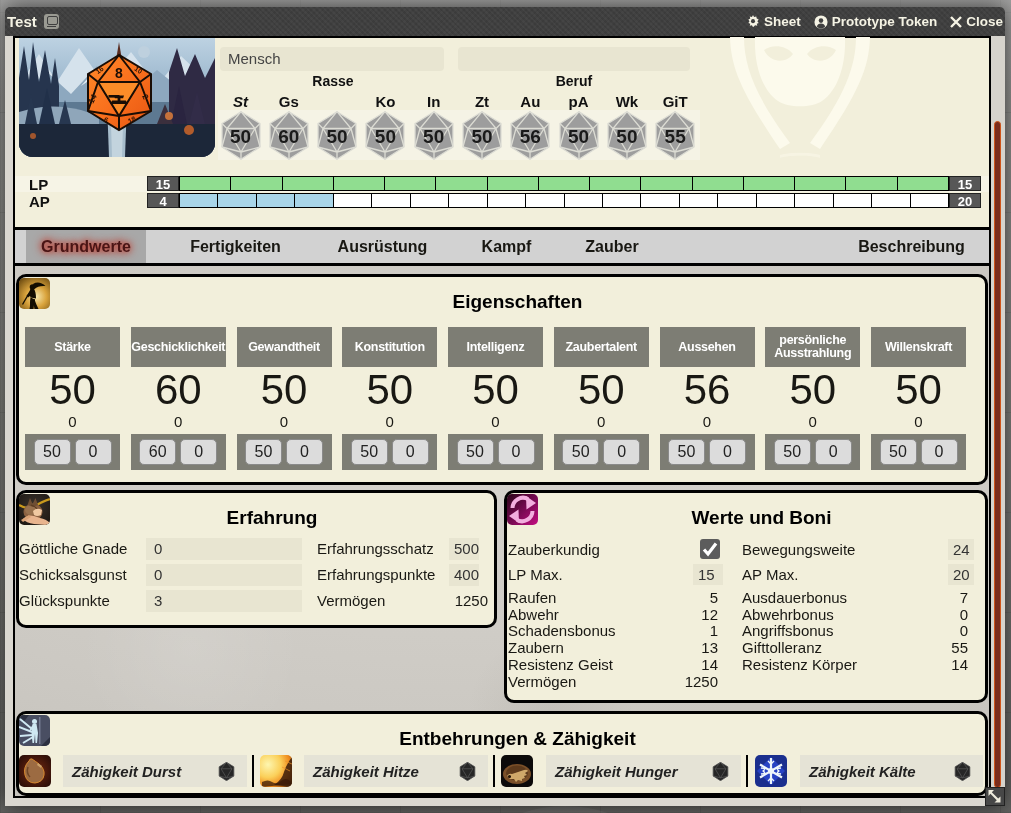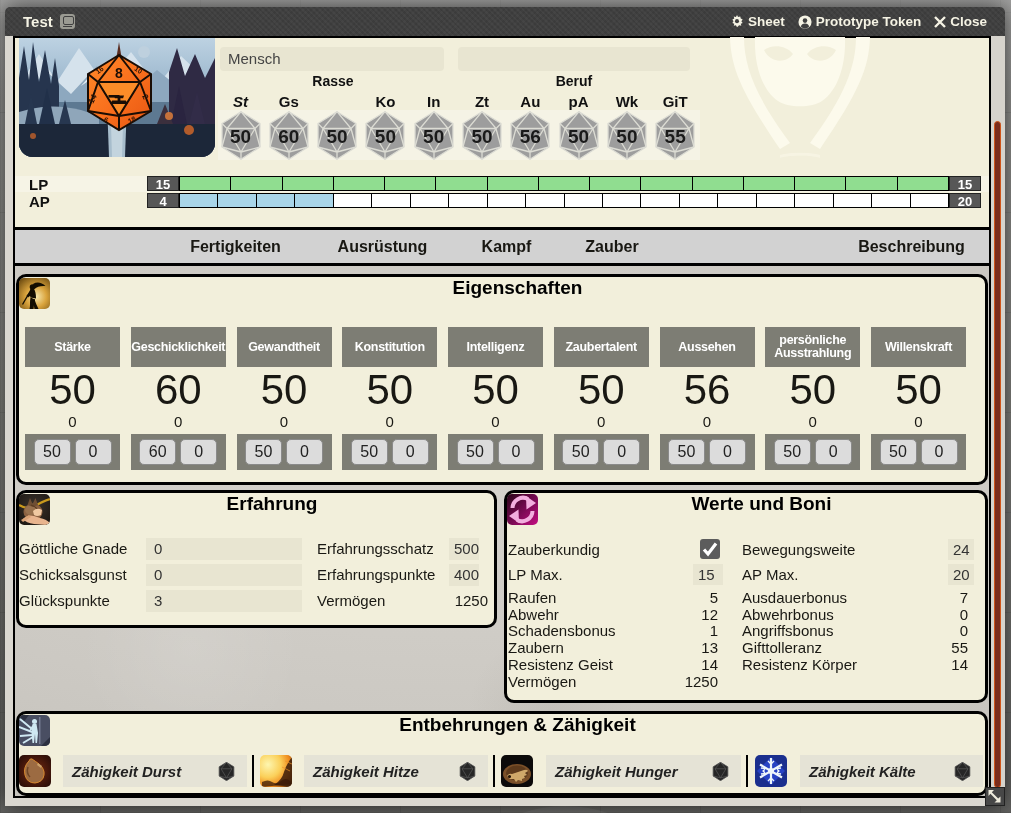--- a/index.html
+++ b/index.html
@@ -5,21 +5,21 @@
 body{font-family:"Liberation Sans",sans-serif;background:#7c7c7a;position:relative}
 #page{position:absolute;inset:0;
  background:
   linear-gradient(180deg, rgba(170,170,170,.55) 0%, rgba(120,120,120,0) 12%),
   repeating-linear-gradient(90deg, rgba(0,0,0,.08) 0 1px, transparent 1px 100px),
   repeating-linear-gradient(0deg, rgba(0,0,0,.08) 0 1px, transparent 1px 100px),
   linear-gradient(180deg,#9a9a98 0%,#82827e 50%,#646462 100%);}
 #window{position:absolute;left:5px;top:7px;width:1000px;height:799px;border-radius:5px 5px 0 0;box-shadow:0 0 22px rgba(0,0,0,.65)}
 #titlebar{position:absolute;left:0;top:0;right:0;height:29px;border-radius:5px 5px 0 0;background:#3f3f3f;
  background-image:repeating-linear-gradient(45deg, rgba(255,255,255,.03) 0 2px, transparent 2px 4px),repeating-linear-gradient(-45deg, rgba(0,0,0,.06) 0 2px, transparent 2px 4px);
- color:#f5f3e4;display:flex;align-items:center;padding:0 18px}
+ color:#f5f3e4;display:flex;align-items:center;padding:0 2px}
 #titlebar .t{font-weight:bold;font-size:15px}
 .badge{display:inline-block;width:15px;height:15px;background:#9a9a92;border-radius:3px;margin-left:7px;position:relative}
 .badge:before{content:"";position:absolute;left:3px;top:2px;width:9px;height:7px;border:1.5px solid #3f3f3f;border-radius:2px}
 .badge:after{content:"";position:absolute;left:3px;bottom:2.5px;width:9px;height:0;border-top:1.8px solid #3f3f3f}
 #titlebar .sp{flex:1}
 #titlebar .btn{font-weight:bold;font-size:13.5px;margin-left:13px;display:flex;align-items:center;gap:4px}
 #content{position:absolute;left:0;top:29px;right:0;bottom:0;background:#dad7d0}
 #form{position:absolute;left:8px;top:0;width:978px;height:762px;border:2px solid #000;background:#f2efdb;}
 
 #hdr{position:absolute;left:0;top:0;width:974px;height:189px;background:#f2efdb}
@@ -42,21 +42,21 @@
 
 #tabbar{position:absolute;left:0;top:189px;width:974px;height:39px;background:#d2d2d2;border-top:3px solid #000;border-bottom:3px solid #000}
 .tab{position:absolute;top:0;font-weight:bold;font-size:16px;color:#191813;height:33px;display:flex;align-items:center;justify-content:center}
 .tab.active{background:#a8a8a8;color:#4a1515;text-shadow:0 0 6px #c0392b,0 0 10px #c0392b}
 
 #main{position:absolute;left:0;top:228px;width:974px;height:530px;
  background:radial-gradient(circle 160px at 18% 72%, rgba(255,255,255,.10), transparent 70%),radial-gradient(circle 200px at 78% 55%, rgba(255,255,255,.12), transparent 70%),radial-gradient(circle 120px at 55% 85%, rgba(120,115,105,.10), transparent 70%),radial-gradient(ellipse 120% 90% at 45% 35%, #d6d3cd 0%, #ccc9c3 55%, #c1beb8 100%)}
 .sect{position:absolute;background:#f2efdb;border:3px solid #000;border-radius:10px}
 .sect .shead{position:absolute;left:0px;top:1px;right:0px;height:32px;display:flex}
 .sect .shead .ico{width:31px;height:31px;border-radius:5px;overflow:hidden;flex:none}
-.sect .shead h1{flex:1;text-align:center;font-size:19px;line-height:19px;color:#000;padding-top:0px;font-weight:bold}
+.sect .shead h1{flex:1;text-align:center;font-size:19px;line-height:19px;color:#000;padding-top:14px;font-weight:bold}
 #sect-eig{left:1px;top:8px;width:972px;height:211px}
 #cards{position:absolute;left:6px;top:50px;width:941px;height:143px;display:flex;justify-content:space-between}
 .card{width:95px;height:143px;background:#f2efdb;display:flex;flex-direction:column}
 .card .ch{height:40px;background:#7d7d74;color:#fff;font-weight:bold;font-size:12.5px;display:flex;align-items:center;justify-content:center;text-align:center;line-height:13px;letter-spacing:-.3px}
 .card .cb{height:67px;text-align:center}
 .card .cb .big{font-size:42px;color:#191813;line-height:46px}
 .card .cb .sm{font-size:15px;color:#191813;line-height:17px}
 .card .cf{height:36px;background:#7d7d74;display:flex;align-items:center;justify-content:center;gap:4px}
 .card .cf .ci{width:37px;height:26px;background:#dcdcdc;border:1px solid #8a8a8a;border-radius:5px;font-size:16px;color:#222;text-align:center;line-height:24px}
 
@@ -284,20 +284,21 @@
             </svg><div class="num">50</div></div>
           <div class="attr-lab" style="left: 636.2px;">GiT</div>
           <div class="die" style="left: 639.2px;"><svg width="42" height="49" viewBox="0 0 42 49">
               <g fill="#9d9d9d" stroke="#dcdcd4" stroke-width="1.3" stroke-linejoin="round">
                 <polygon points="21,0.7 2,12.5 2,36 21,48.3 40,36 40,12.5"></polygon>
                 <path fill="none" d="M21,0.7 L7,17.5 L35,17.5 Z M7,17.5 L21,41 L35,17.5 M2,12.5 L7,17.5 M40,12.5 L35,17.5 M2,36 L21,41 L40,36 M21,48.3 L21,41 M2,36 L7,17.5 M40,36 L35,17.5"></path>
               </g>
             </svg><div class="num">55</div></div>
         </div>
    <div id="tabbar">
+     <div class="tab active" style="left:11px;width:120px">Grundwerte</div>
      <div class="tab" style="left:307px;width:121px">Ausrüstung</div>
      <div class="tab" style="left:156px;width:129px">Fertigkeiten</div>
      <div class="tab" style="left:454px;width:75px">Kampf</div>
      <div class="tab" style="left:562px;width:70px">Zauber</div>
      <div class="tab" style="left:834px;width:125px">Beschreibung</div>
    </div>
    <div id="main">
      <div class="sect" id="sect-eig">
        <div class="shead">
          <div class="ico"><svg width="31" height="31" viewBox="0 0 31 31">

